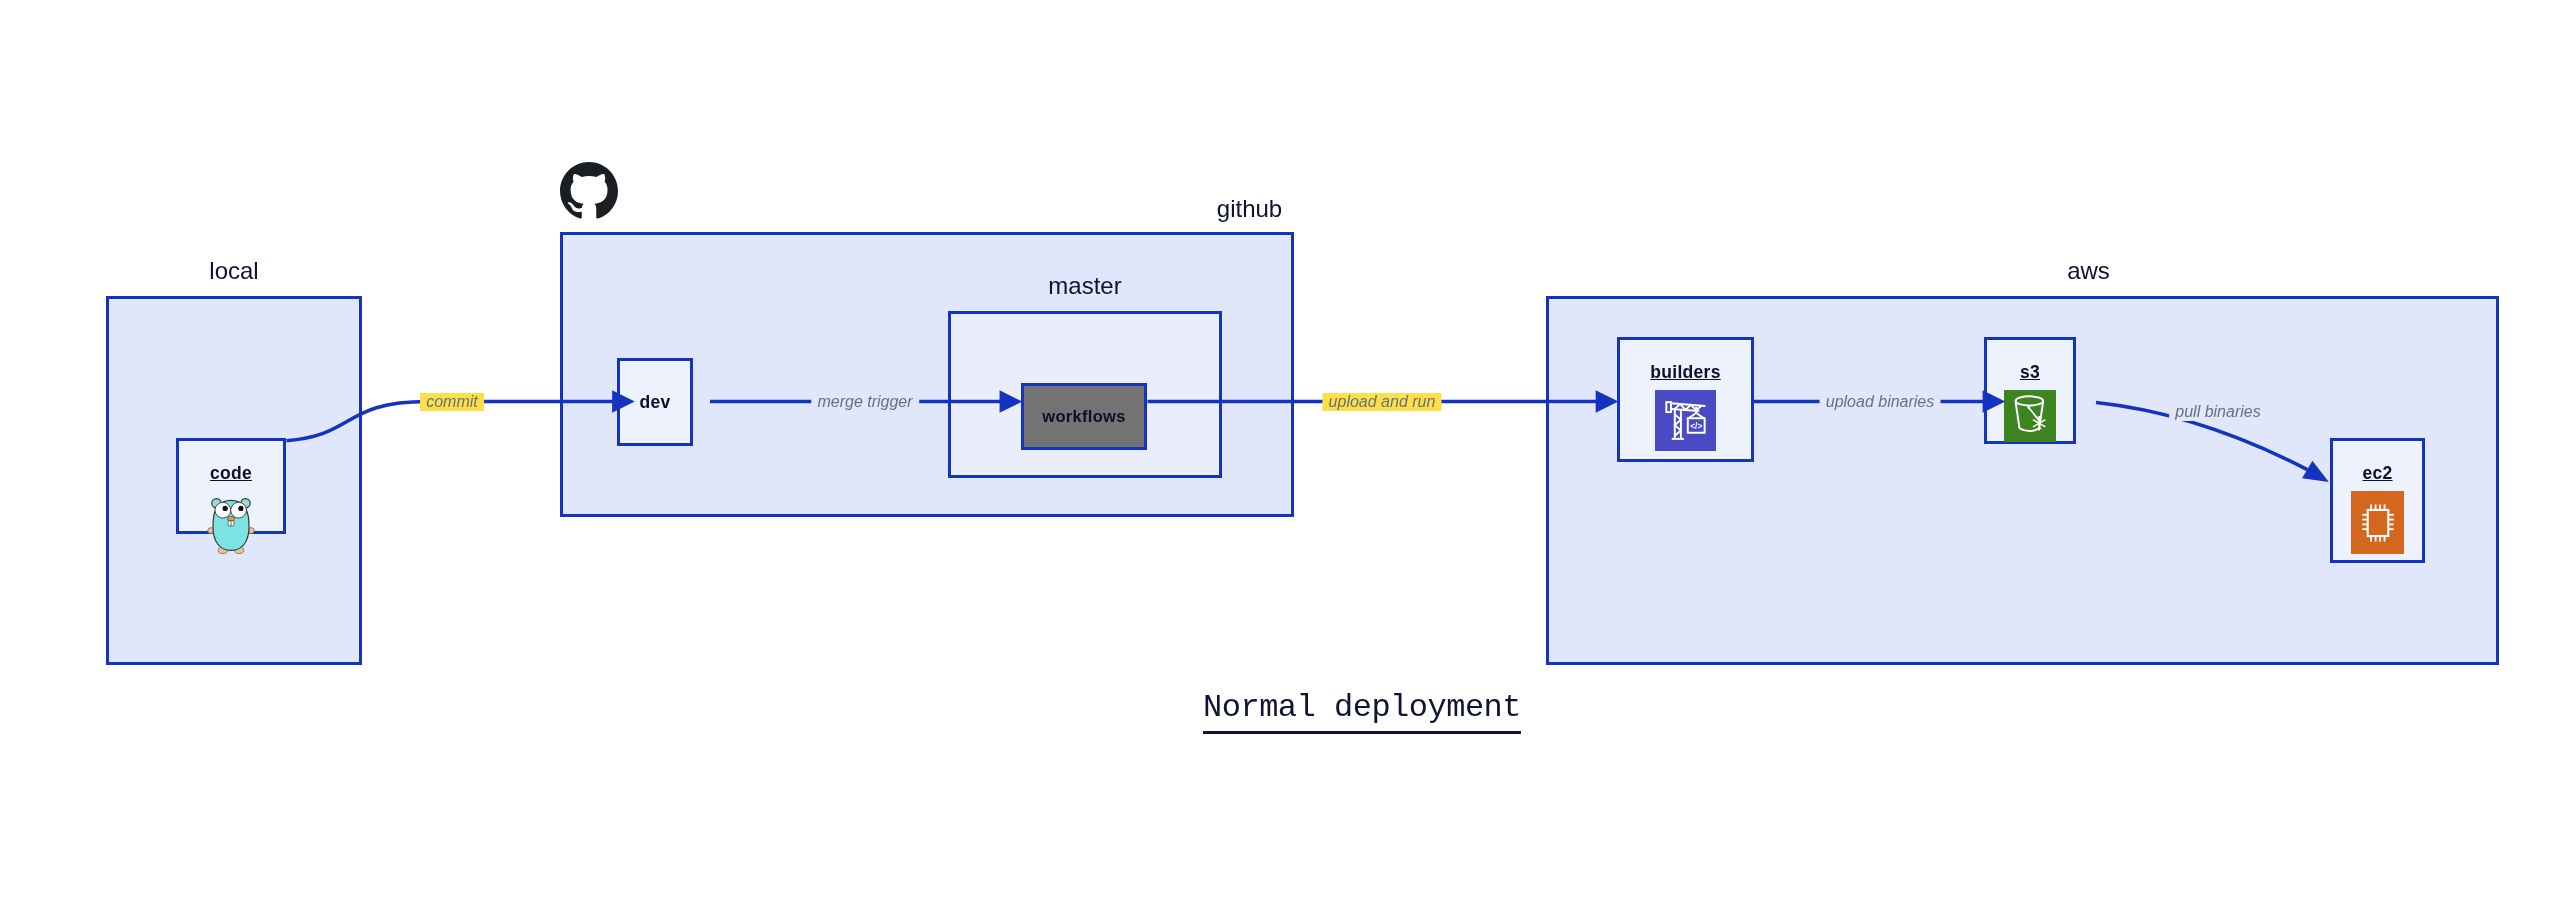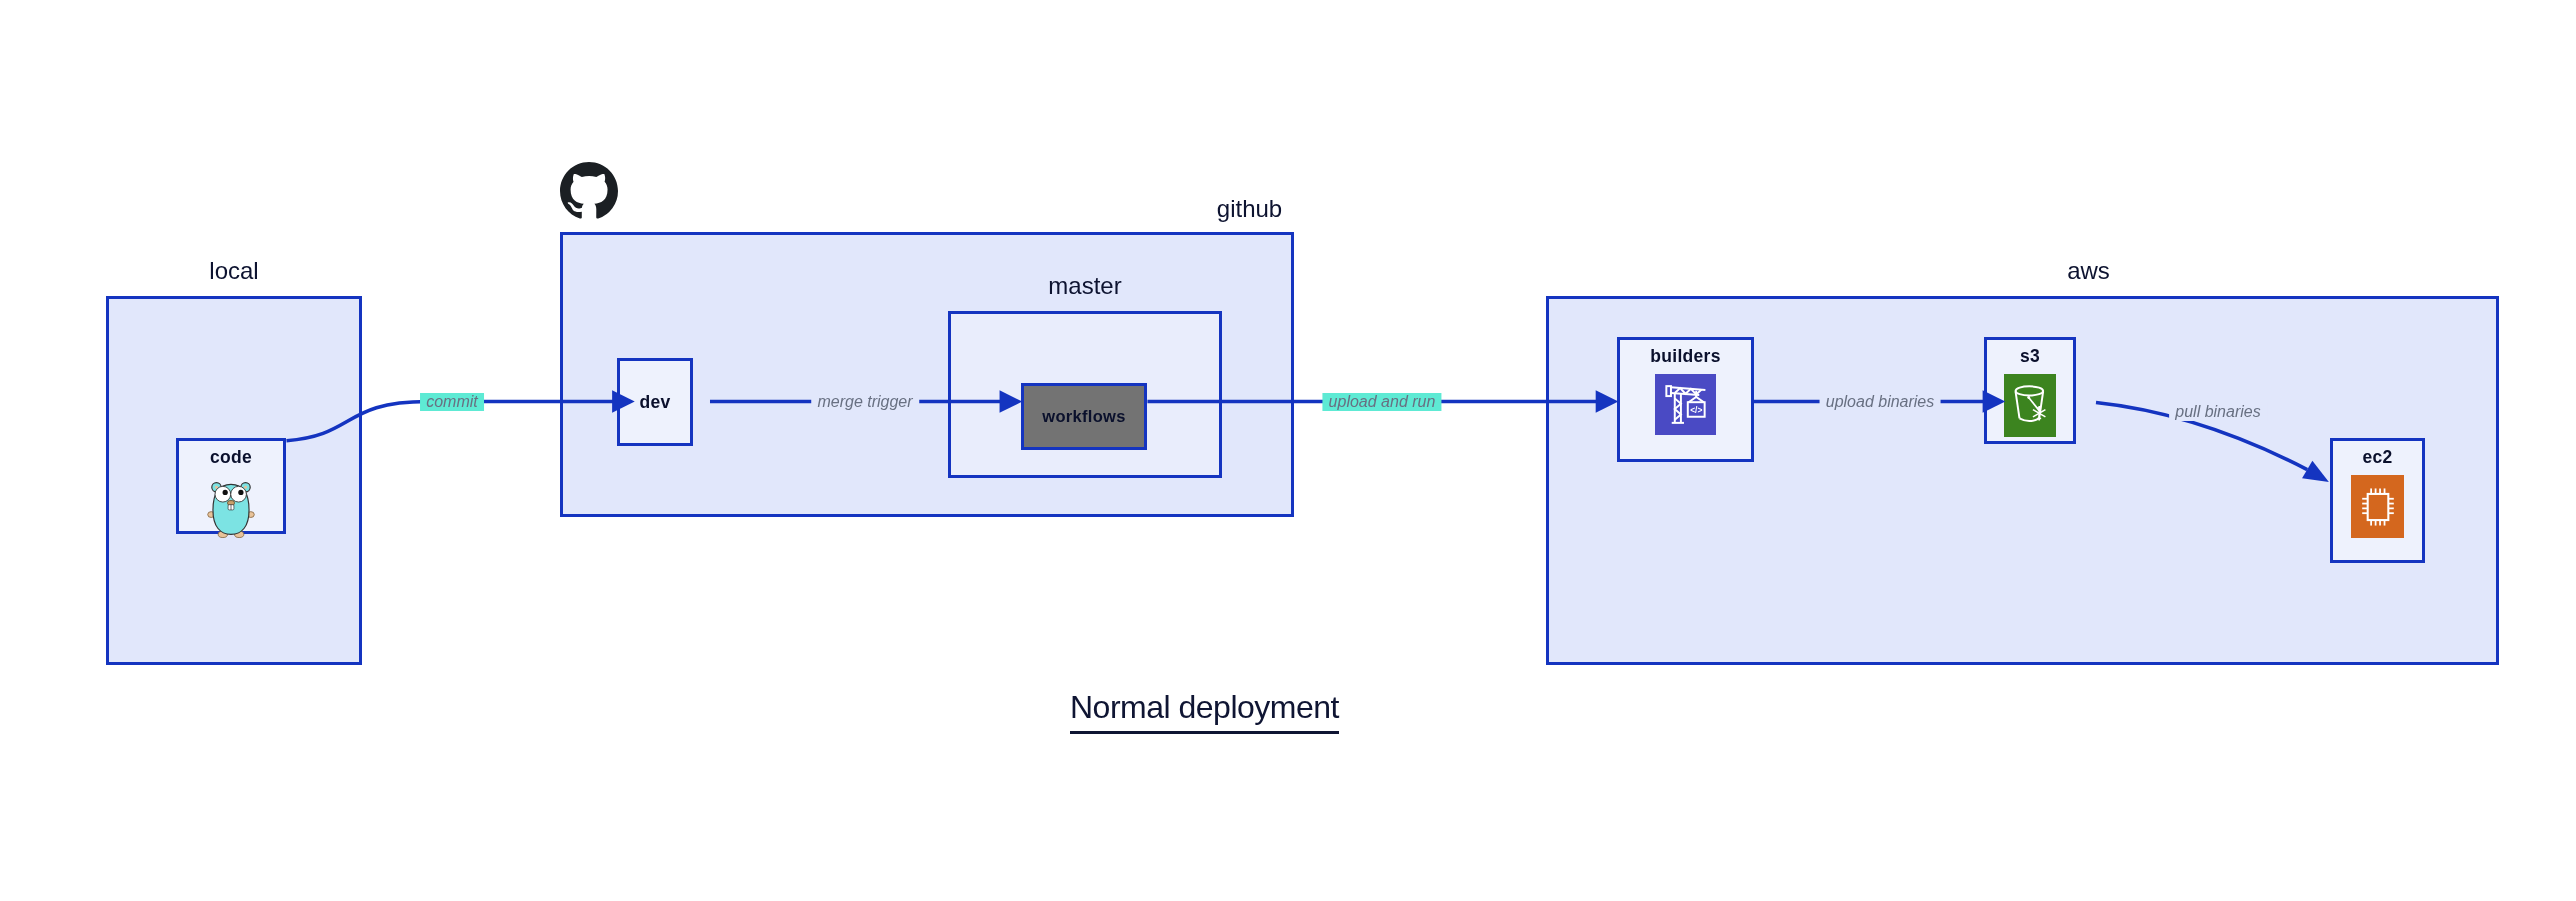--- a/index.html
+++ b/index.html
@@ -8,37 +8,37 @@
 
   
   .container{position:absolute;border:3.6px solid #1434c0;background:#e1e7fb;box-sizing:border-box;}
   .container.master{background:#e9edfc;}
   .container-label{position:absolute;font-size:24px;font-weight:500;color:#0d1330;text-align:center;}
 
   
   .node{position:absolute;border:3.1px solid #1434c0;background:#eef2fd;box-sizing:border-box;
         display:flex;flex-direction:column;align-items:center;}
   .node.center{justify-content:center;}
-  .node.top{padding-top:6px;gap:7.2px;}
+  .node.top{padding-top:22px;gap:7.2px;text-decoration:underline;}
   .node.workflows{background:#737373;}
   .node-label{font-size:17.5px;font-weight:bold;color:#0a102c;letter-spacing:0.3px;}
 
   
   .tile{display:flex;align-items:center;justify-content:center;}
 
   
   #edges{position:absolute;left:0;top:0;width:2604px;height:902px;z-index:5;pointer-events:none;}
   .edge-label{position:absolute;transform:translate(-50%,-50%);font-size:16px;font-style:italic;
               color:#687082;z-index:6;padding:0 6.2px;white-space:nowrap;}
-  .bg-white{background:#5eead4;}
+  .bg-white{background:#fde047;}
   .bg-github{background:#e1e7fb;}
   .bg-aws{background:#e1e7fb;}
 
   
-  .title-wrap{position:absolute;left:1070px;top:689px;width:515px;text-align:left;z-index:6;}
+  .title-wrap{position:absolute;left:1006px;top:689px;width:515px;text-align:right;z-index:6;font-family:Liberation Mono, monospace;}
   .title-text{display:inline-block;font-size:32px;color:#0f1533;border-bottom:3.6px solid #0f1533;
               padding-bottom:4.6px;letter-spacing:-0.5px;}
 
   .octocat{position:absolute;z-index:2;}
 </style>
 </head>
 <body>
 
 <div id="canvas">
 

